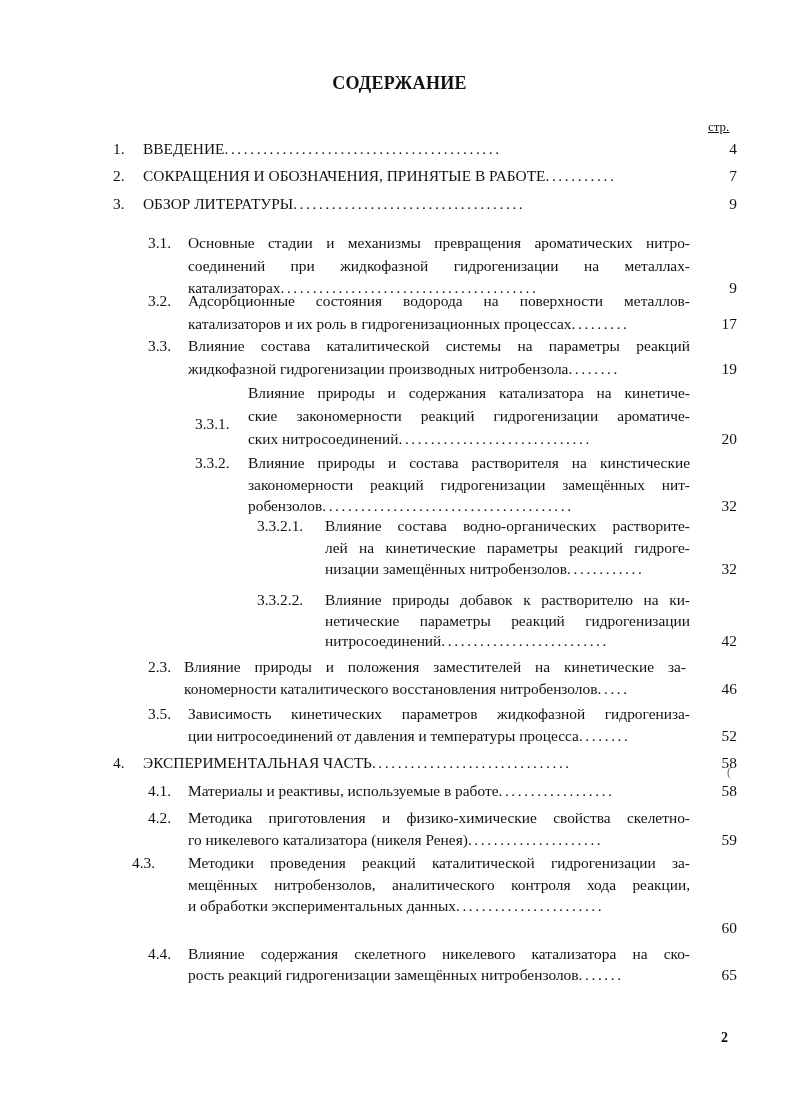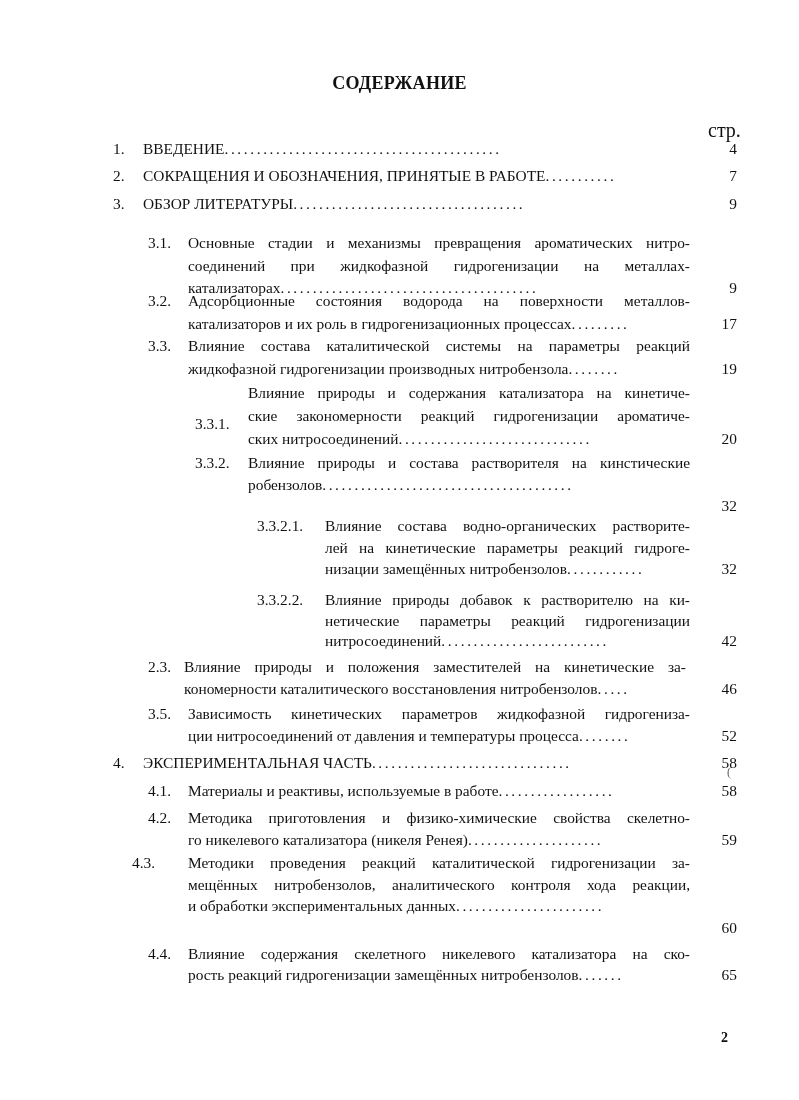--- a/index.html
+++ b/index.html
@@ -7,21 +7,22 @@
     width: 799px; height: 1100px; position: relative; overflow: hidden;
     font-family: "Liberation Serif", "DejaVu Serif", serif;
     color: #111;
   }
   .title {
     position: absolute; left: 0; width: 799px; top: 73px;
     text-align: center; font-weight: bold; font-size: 18px; letter-spacing: 0.3px;
   }
   .str-label {
     position: absolute; top: 119px; left: 708px; width: 40px; text-align: left;
-    font-size: 20px;
+    font-size: 13px;
+    text-decoration: underline;
   }
   .entry { position: absolute; font-size: 15.4px; line-height: 22px; }
   .entry .num { position: absolute; top: 0; white-space: nowrap; }
   .entry .text { position: absolute; top: 0; text-align: justify; }
   .entry .text .line { display: block; white-space: nowrap; text-align: justify; text-align-last: justify; }
   .entry .text .line.last { text-align-last: left; }
   .entry .page { position: absolute; right: 0; width: 40px; text-align: right; white-space: nowrap; }
   .dots { letter-spacing: 2.6px; }
   .pagenum {
     position: absolute; left: 721px; top: 1030px; font-size: 14px; font-weight: bold;
@@ -87,20 +88,21 @@
         <span class="line">Влияние природы и содержания катализатора на кинетиче-</span>
         <span class="line">ские закономерности реакций гидрогенизации ароматиче-</span>
         <span class="line last" style="overflow: hidden; white-space: nowrap;"><span>ских нитросоединений</span><span class="dots">..............................</span></span>
       </div>
       <span class="page" style="top: 45.6px;">20</span>
     </div>
     <div class="entry" style="left: 0px; top: 452px; width: 737px; height: 64.5px; line-height: 21.5px;">
       <span class="num" style="left: 195px;">3.3.2.</span>
       <div class="text" style="left: 248px; width: 442px;">
         <span class="line">Влияние природы и состава растворителя на кинстические</span>
+        <span class="line">закономерности реакций гидрогенизации замещённых нит-</span>
         <span class="line last" style="overflow: hidden; white-space: nowrap;"><span>робензолов</span><span class="dots">.......................................</span></span>
       </div>
       <span class="page" style="top: 43px;">32</span>
     </div>
     <div class="entry" style="left: 0px; top: 515px; width: 737px; height: 64.5px; line-height: 21.5px;">
       <span class="num" style="left: 257px;">3.3.2.1.</span>
       <div class="text" style="left: 325px; width: 365px;">
         <span class="line">Влияние состава водно-органических растворите-</span>
         <span class="line">лей на кинетические параметры реакций гидроге-</span>
         <span class="line last" style="overflow: hidden; white-space: nowrap;"><span>низации замещённых нитробензолов</span><span class="dots">............</span></span>

